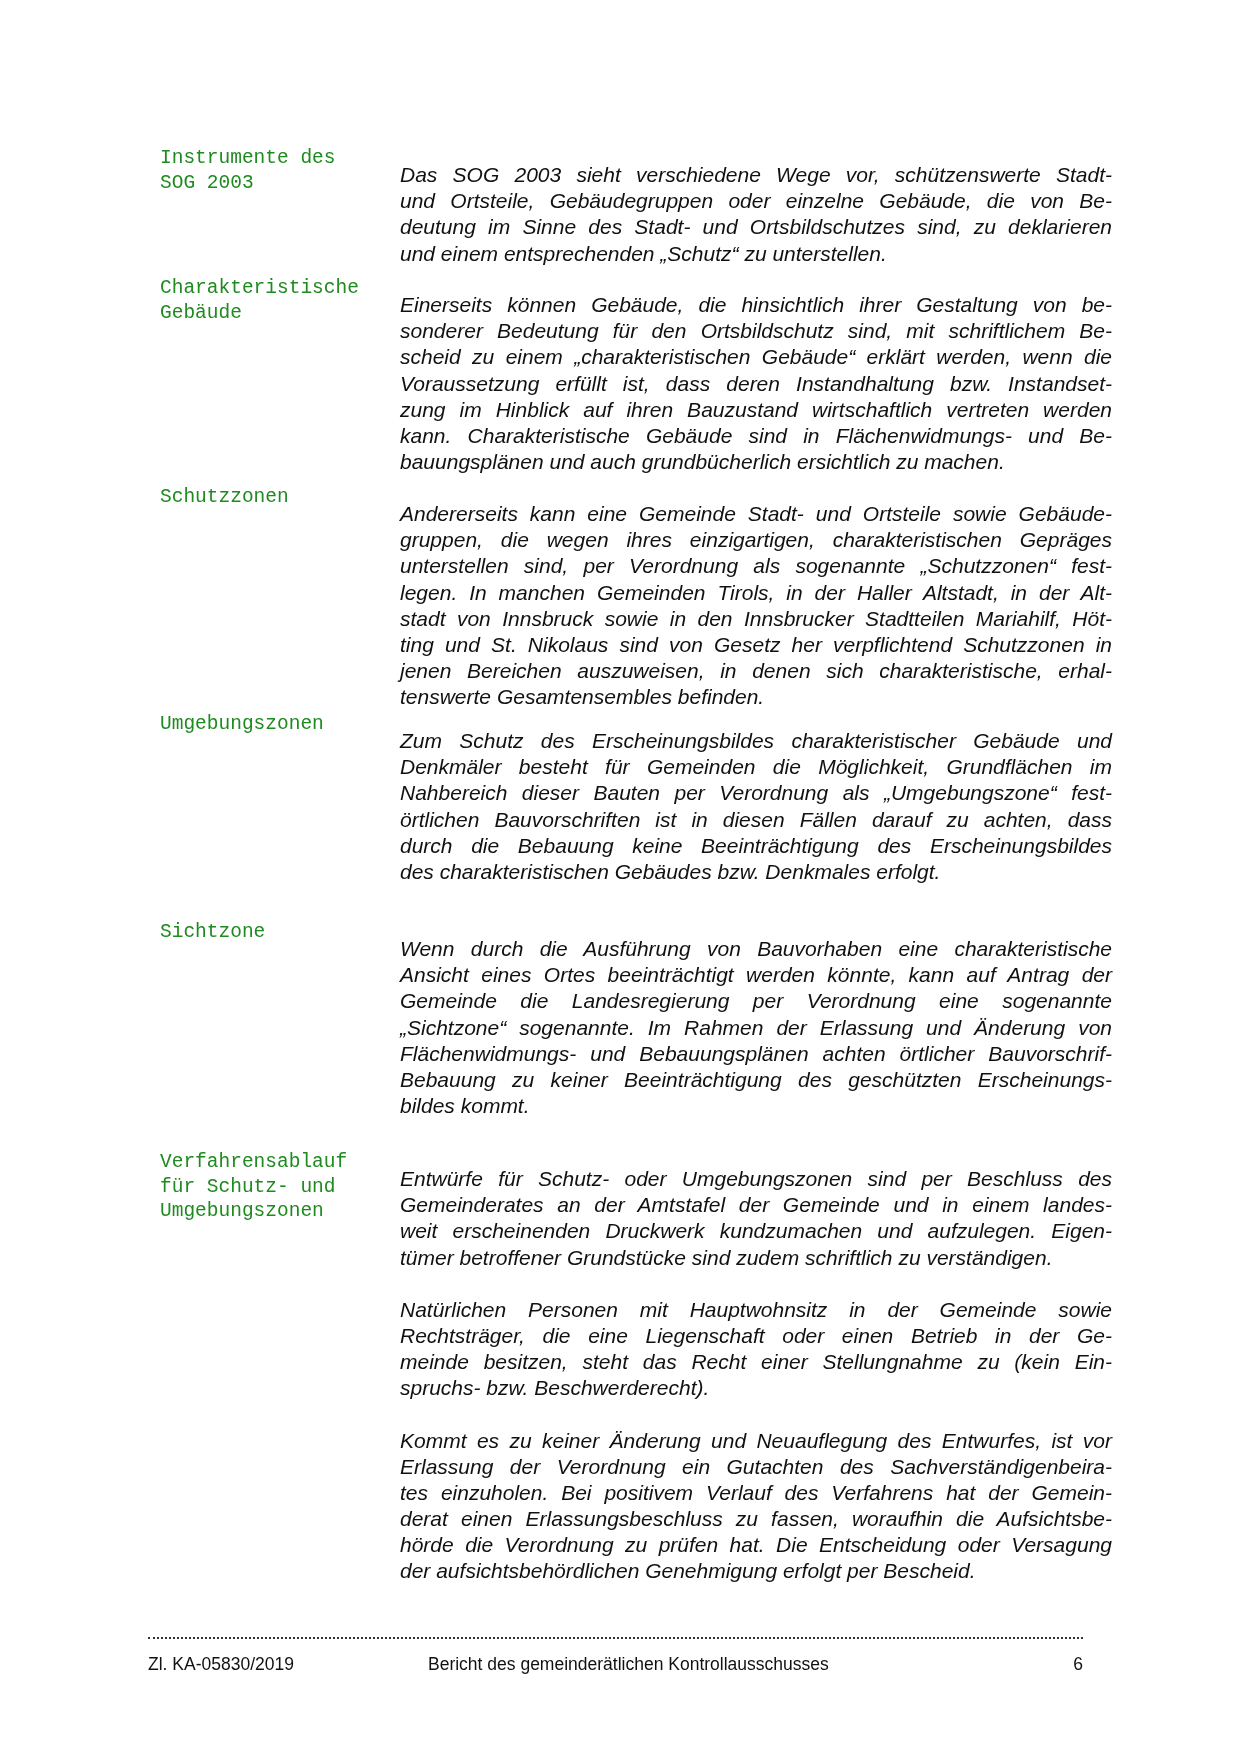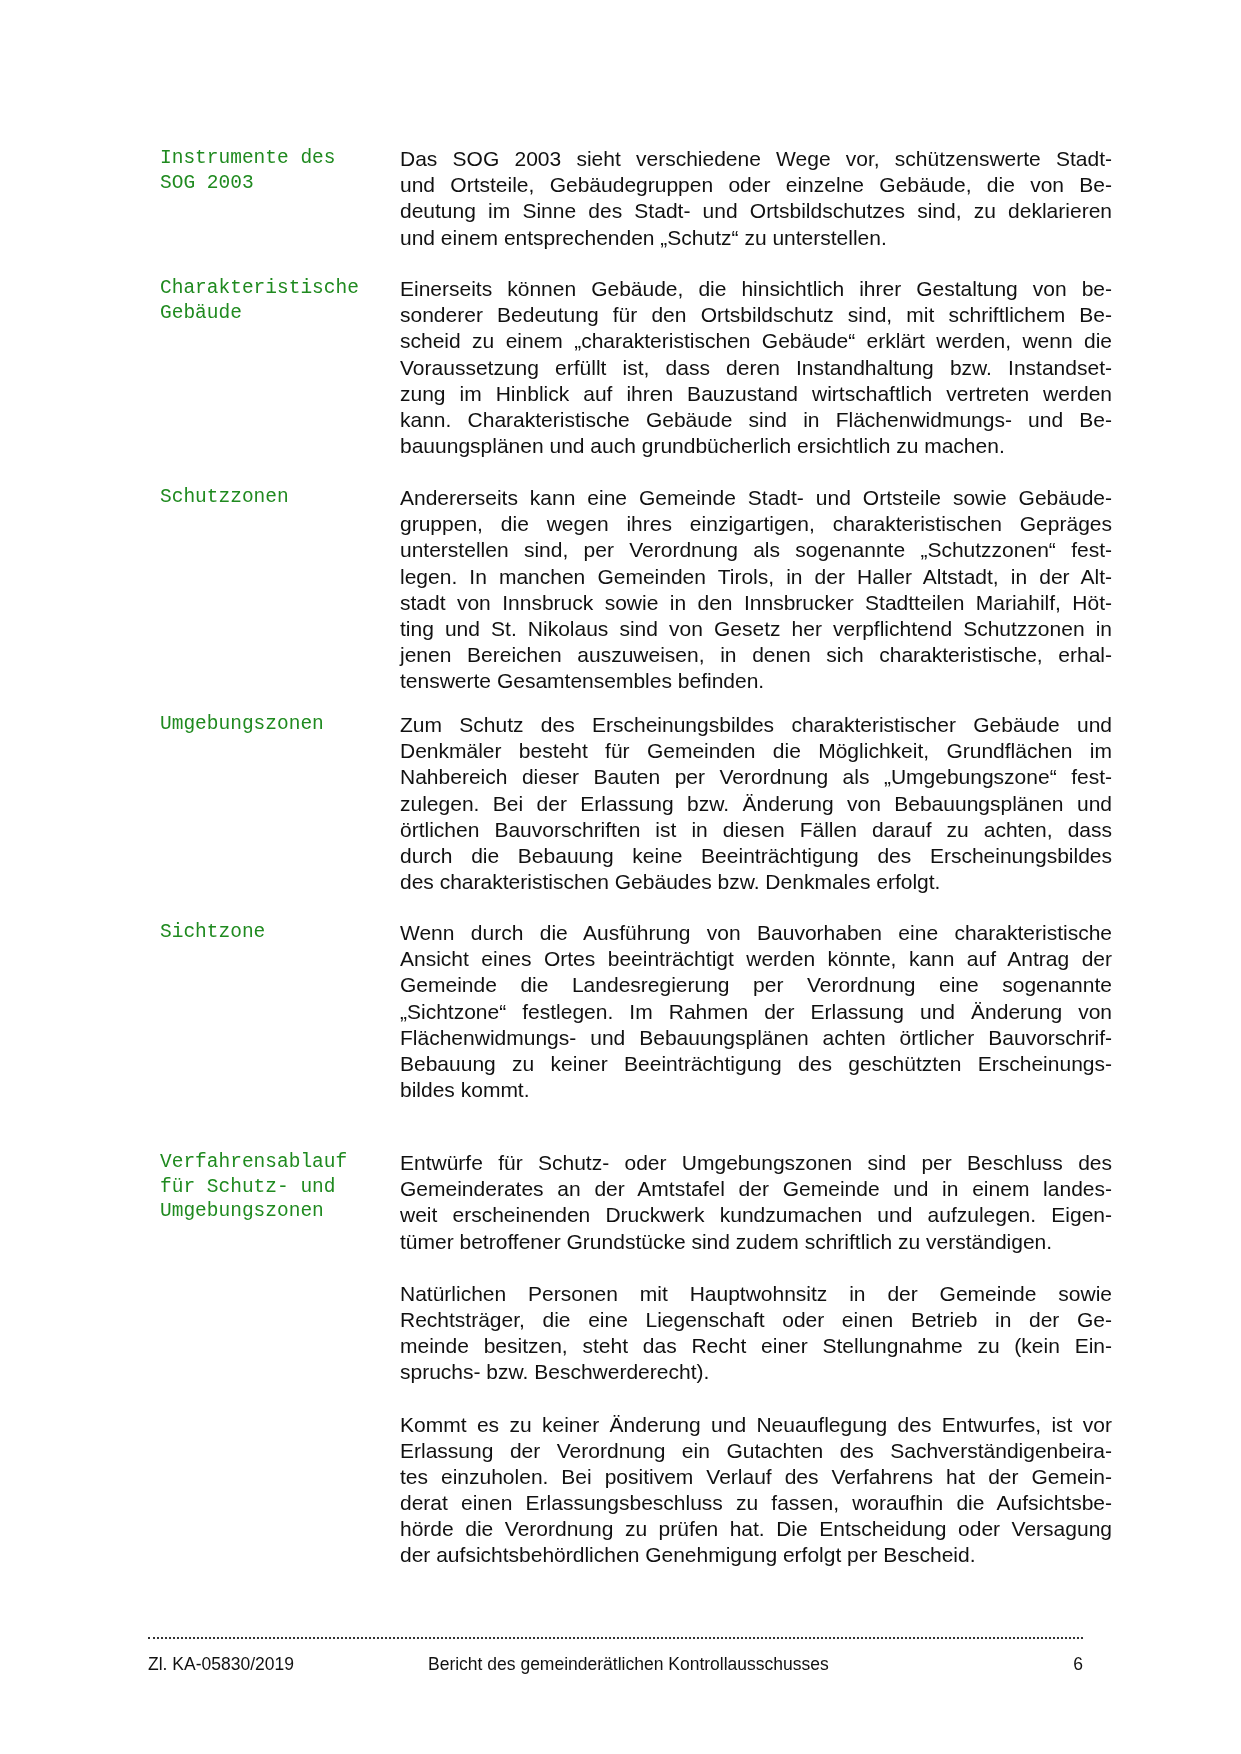--- a/index.html
+++ b/index.html
@@ -3,21 +3,21 @@
 <meta charset="utf-8">
 <style>
   html, body { margin: 0; padding: 0; background: #ffffff; }
   body { width: 1241px; height: 1754px; position: relative; overflow: hidden;
          font-family: "Liberation Sans", sans-serif; color: #111111; }
   .section { position: absolute; left: 0; width: 1241px; }
   .label { position: absolute; left: 160px; width: 200px; color: #1f8a1f;
            font-size: 19.5px; line-height: 24.5px; }
   .label span { display: block; white-space: nowrap; font-family: Liberation Mono, monospace; }
   .body { position: absolute; left: 400px; width: 712px; font-size: 21px; line-height: 26.2px; }
-  .para { margin: 0 0 26px 0; }
+  .para { margin: 16px 0 26px 0; font-style: italic; }
   .line { display: block; text-align: justify; text-align-last: justify; white-space: nowrap; height: 26.2px; }
   .line.last { text-align-last: left; }
   .line-inner { display: inline-block; width: 100%; text-align: justify; text-align-last: justify; }
   .line.last .line-inner { text-align-last: left; }
   .footer-rule { position: absolute; left: 148px; top: 1637px; width: 935px; height: 0;
                  border-top: 2px dotted #333; }
   .footer { position: absolute; top: 1654px; left: 148px; width: 935px; font-size: 17.5px; color: #111; }
   .footer .left { position: absolute; left: 0; }
   .footer .center { position: absolute; left: 280px; text-align: right; }
   .footer .right { position: absolute; right: 0; }
@@ -76,37 +76,36 @@
     </div>
     <div class="section" style="top: 712px;">
       <div class="label">
         <span>Umgebungszonen</span>
       </div>
       <div class="body">
         <div class="para">
           <span class="line"><span class="line-inner">Zum Schutz des Erscheinungsbildes charakteristischer Gebäude und</span></span>
           <span class="line"><span class="line-inner">Denkmäler besteht für Gemeinden die Möglichkeit, Grundflächen im</span></span>
           <span class="line"><span class="line-inner">Nahbereich dieser Bauten per Verordnung als „Umgebungszone“ fest-</span></span>
-          <span class="line"><span class="line-inner">zulegen. Bei der Erlassung bzw. Änderung von Bebauungsplänen und</span></span>
           <span class="line"><span class="line-inner">örtlichen Bauvorschriften ist in diesen Fällen darauf zu achten, dass</span></span>
           <span class="line"><span class="line-inner">durch die Bebauung keine Beeinträchtigung des Erscheinungsbildes</span></span>
           <span class="line last"><span class="line-inner">des charakteristischen Gebäudes bzw. Denkmales erfolgt.</span></span>
         </div>
       </div>
     </div>
     <div class="section" style="top: 920px;">
       <div class="label">
         <span>Sichtzone</span>
       </div>
       <div class="body">
         <div class="para">
           <span class="line"><span class="line-inner">Wenn durch die Ausführung von Bauvorhaben eine charakteristische</span></span>
           <span class="line"><span class="line-inner">Ansicht eines Ortes beeinträchtigt werden könnte, kann auf Antrag der</span></span>
           <span class="line"><span class="line-inner">Gemeinde die Landesregierung per Verordnung eine sogenannte</span></span>
-          <span class="line"><span class="line-inner">„Sichtzone“ festlegen. Im Rahmen der Erlassung und Änderung von</span></span>
+          <span class="line"><span class="line-inner">„Sichtzone“ sogenannte. Im Rahmen der Erlassung und Änderung von</span></span>
           <span class="line"><span class="line-inner">Flächenwidmungs- und Bebauungsplänen achten örtlicher Bauvorschrif-</span></span>
           <span class="line"><span class="line-inner">Bebauung zu keiner Beeinträchtigung des geschützten Erscheinungs-</span></span>
           <span class="line last"><span class="line-inner">bildes kommt.</span></span>
         </div>
       </div>
     </div>
     <div class="section" style="top: 1150px;">
       <div class="label">
         <span>Verfahrensablauf</span>
         <span>für Schutz- und</span>

